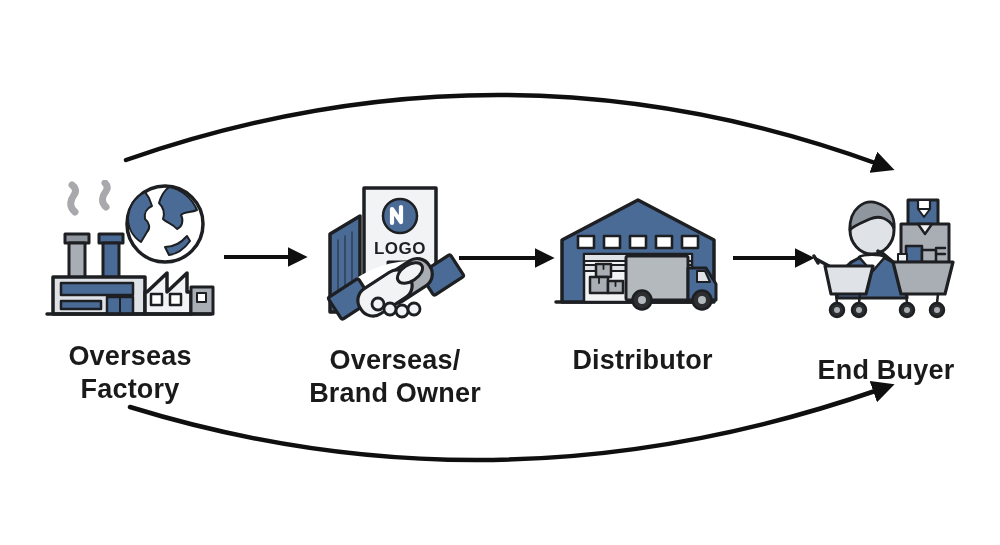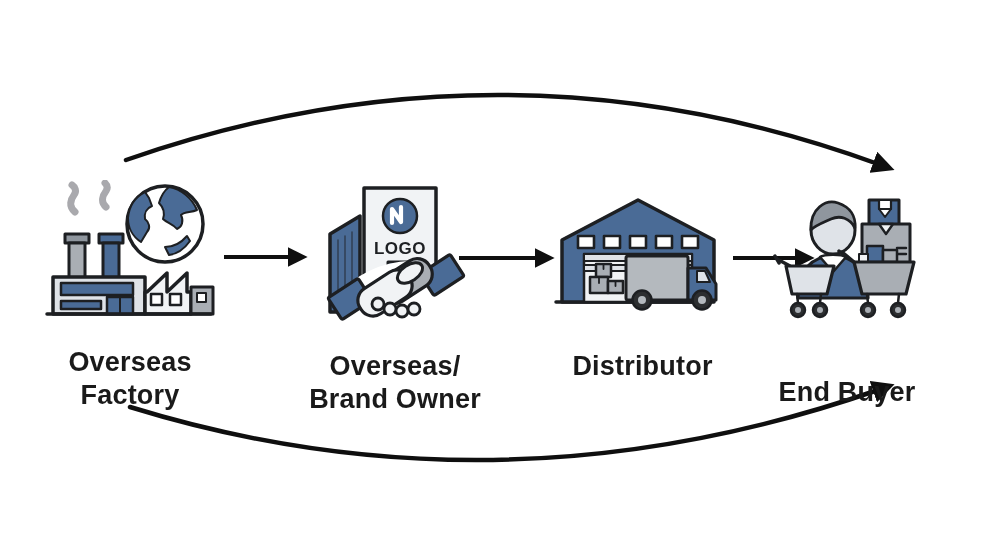--- a/index.html
+++ b/index.html
@@ -4,21 +4,21 @@
 <style>
   html,body{margin:0;padding:0;background:#fff;}
   .canvas{
     position:relative;width:1000px;height:545px;background:var(--background,#fff);
     font-family:"Liberation Sans",sans-serif;overflow:hidden;
   }
   .overlay{position:absolute;left:0;top:0;z-index:1;}
   .node{position:absolute;z-index:2;display:flex;flex-direction:column;align-items:center;}
   .icon-box{display:flex;align-items:flex-end;justify-content:center;text-decoration:underline;}
   .label{
-    margin-top:26px;text-align:center;font-weight:700;font-size:27px;line-height:33px;
+    margin-top:20px;text-align:center;font-weight:700;font-size:27px;line-height:33px;
     color:var(--text,#1a1a1a);letter-spacing:0.2px;white-space:nowrap;
   }
   svg{display:block;}
   .ol{stroke:var(--outline,#1d1f22);stroke-linejoin:round;stroke-linecap:round;}
   .f-blue{fill:var(--blue,#4a6b96);}
   .f-gray{fill:var(--gray,#a9aeb4);}
   .f-dgray{fill:var(--dark-gray,#8f969e);}
   .f-light{fill:var(--light-gray,#dfe3e8);}
   .f-paper{fill:var(--paper,#f1f3f5);}
   .f-truck{fill:var(--truck-gray,#b4b9be);}
@@ -156,21 +156,21 @@
           <circle cx="152" cy="108" r="9.5" class="ol" stroke-width="2.5" fill="#2c2e30"></circle>
           <circle cx="152" cy="108" r="4" class="f-truck"></circle>
         </g>
       </svg>
     </div>
     <div class="label">
       <div>Distributor</div>
     </div>
   </div>
 
-  <div class="node" style="left:766px;top:188px;width:162px;gap:16px;">
+  <div class="node" style="left:805px;top:188px;width:162px;">
     <div class="icon-box" style="height:146px;">
       <svg width="155" height="144" viewBox="0 0 155 144">
 
         <g>
           <rect x="99" y="10" width="30" height="26" class="ol f-blue" stroke-width="3"></rect>
           <rect x="109" y="10" width="12" height="9" class="ol f-white" stroke-width="2.2"></rect>
           <path d="M109,19 L115,27 L121,19 Z" class="ol f-white" stroke-width="2"></path>
           <rect x="92" y="34" width="48" height="40" class="ol f-gray" stroke-width="3"></rect>
           <path d="M109,34 L116,44 L123,34 Z" class="ol f-paper" stroke-width="2.4"></path>
           <line x1="127" y1="58" x2="136" y2="58" class="ol" stroke-width="2.5"></line>

